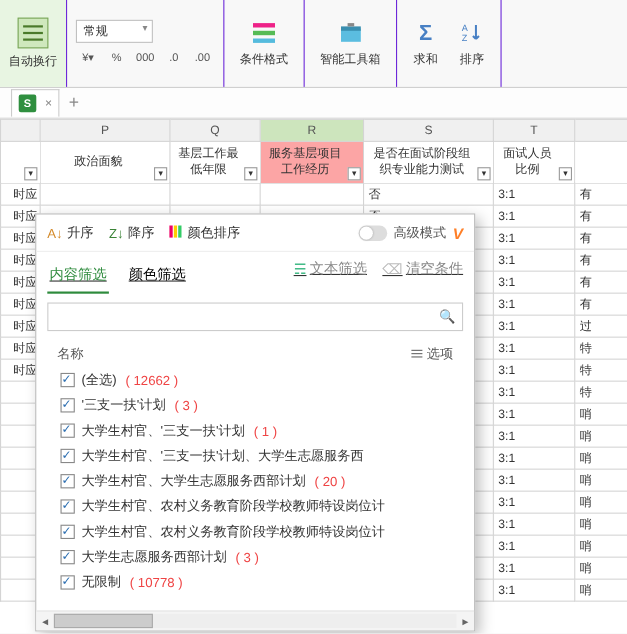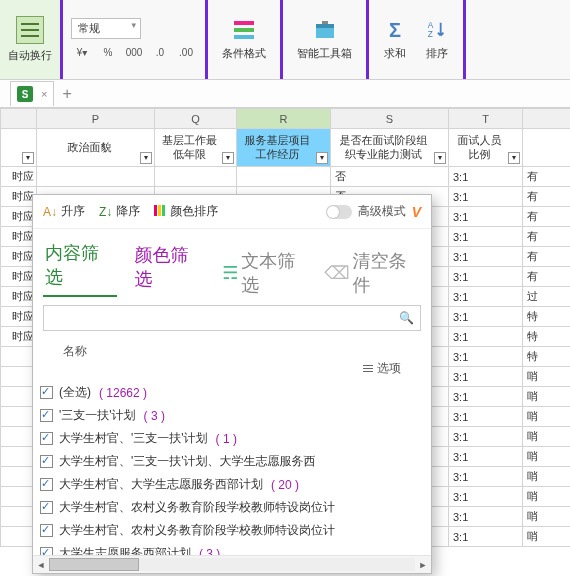--- a/index.html
+++ b/index.html
@@ -16,21 +16,21 @@
   }
   
   .ribbon {
     height: 80px;
     background: #f8f8f8;
     border-bottom: 1px solid #d0d0d0;
     display: flex;
     align-items: stretch;
   }
   .rgroup {
-    border-right: 3px solid #6d28d9;
+    border-right: 1px solid #6d28d9;
     padding: 4px 8px 4px 8px;
     display: flex;
     flex-direction: column;
     justify-content: center;
     align-items: center;
   }
   .rgroup.wrap {
     background: #e8f5e2;
     font-family: Liberation Mono, monospace;
   }
@@ -139,21 +139,21 @@
     color: #555;
   }
   .fhdr {
     position: relative;
     height: 38px !important;
     vertical-align: middle;
     padding: 2px 16px 2px 4px;
     line-height: 1.2;
   }
   .fhdr.sel {
-    background: #7dd3fc;
+    background: #fca5a5;
   }
   .fbtn {
     position: absolute;
     right: 2px; bottom: 2px;
     width: 12px; height: 12px;
     border: 1px solid #999;
     background: #fff;
     font-size: 8px;
     line-height: 10px;
     color: #333;
@@ -193,26 +193,27 @@
   }
   .toggle:before {
     content: ""; position: absolute; left: 1px; top: 1px;
     width: 12px; height: 12px; border-radius: 50%;
     background: #fff; box-shadow: 0 0 2px rgba(0,0,0,0.3);
   }
   .vee { color: #ff7f27; font-weight: bold; font-style: italic; font-size: 14px; }
 
   .prow2 {
     display: flex;
-    align-items: flex-end;
+    align-items: flex-start;
     padding: 6px 10px 0 10px;
     gap: 16px;
-    font-size: 18px;
-  }
-  .ftab { padding: 6px 2px; color: #a21caf; cursor: pointer; }
+    font-size: 13px;
+    text-decoration: underline;
+  }
+  .ftab { padding: 6px 2px; color: #000000; cursor: pointer; }
   .ftab.active { color: #2e8b3d; border-bottom: 2px solid #2e8b3d; }
   .right-tools { margin-left: auto; display: flex; gap: 14px; color: #888; }
   .right-tools span { display: flex; align-items: center; gap: 3px; }
   .tx-icon { color: #4b8; }
   .clr-icon { color: #bbb; }
 
   .search {
     margin: 8px 10px;
     border: 1px solid #ccc;
     height: 26px;
@@ -220,32 +221,31 @@
     align-items: center;
     padding: 0 6px;
   }
   .search input {
     flex: 1; border: none; outline: none; font-size: 12px;
   }
   .search .mag { color: #999; }
 
   .list-head {
     display: flex;
-    padding: 4px 30px;
+    padding: 4px 19px;
     color: #555;
     font-size: 12px;
-    flex-direction: column;
   }
   .list-head .opts { margin-left: auto; display: flex; align-items: center; gap: 4px; }
   .hamb { display: inline-flex; flex-direction: column; gap: 2px; }
   .hamb i { width: 10px; height: 1px; background: #666; }
 
   .list {
     overflow: hidden;
-    padding: 0 5px;
+    padding: 0 20px;
     flex: 1;
   }
   .item {
     display: flex;
     align-items: center;
     gap: 6px;
     padding: 3px 2px;
     white-space: nowrap;
     overflow: hidden;
     font-size: 12px;
@@ -257,21 +257,21 @@
     flex-shrink: 0;
     position: relative;
   }
   .cb.checked:after {
     content: "✓";
     position: absolute;
     left: 0; top: -2px;
     font-size: 11px;
     color: #2a6db0;
   }
-  .cnt { color: #a21caf; margin-left: 2px; }
+  .cnt { color: #ef4444; margin-left: 2px; }
 
   .hscroll {
     height: 18px;
     border-top: 1px solid #e4e4e4;
     position: relative;
     background: #f4f4f4;
   }
   .hscroll .track {
     position: absolute; left: 16px; right: 16px; top: 2px; bottom: 2px;
     background: #eee;

